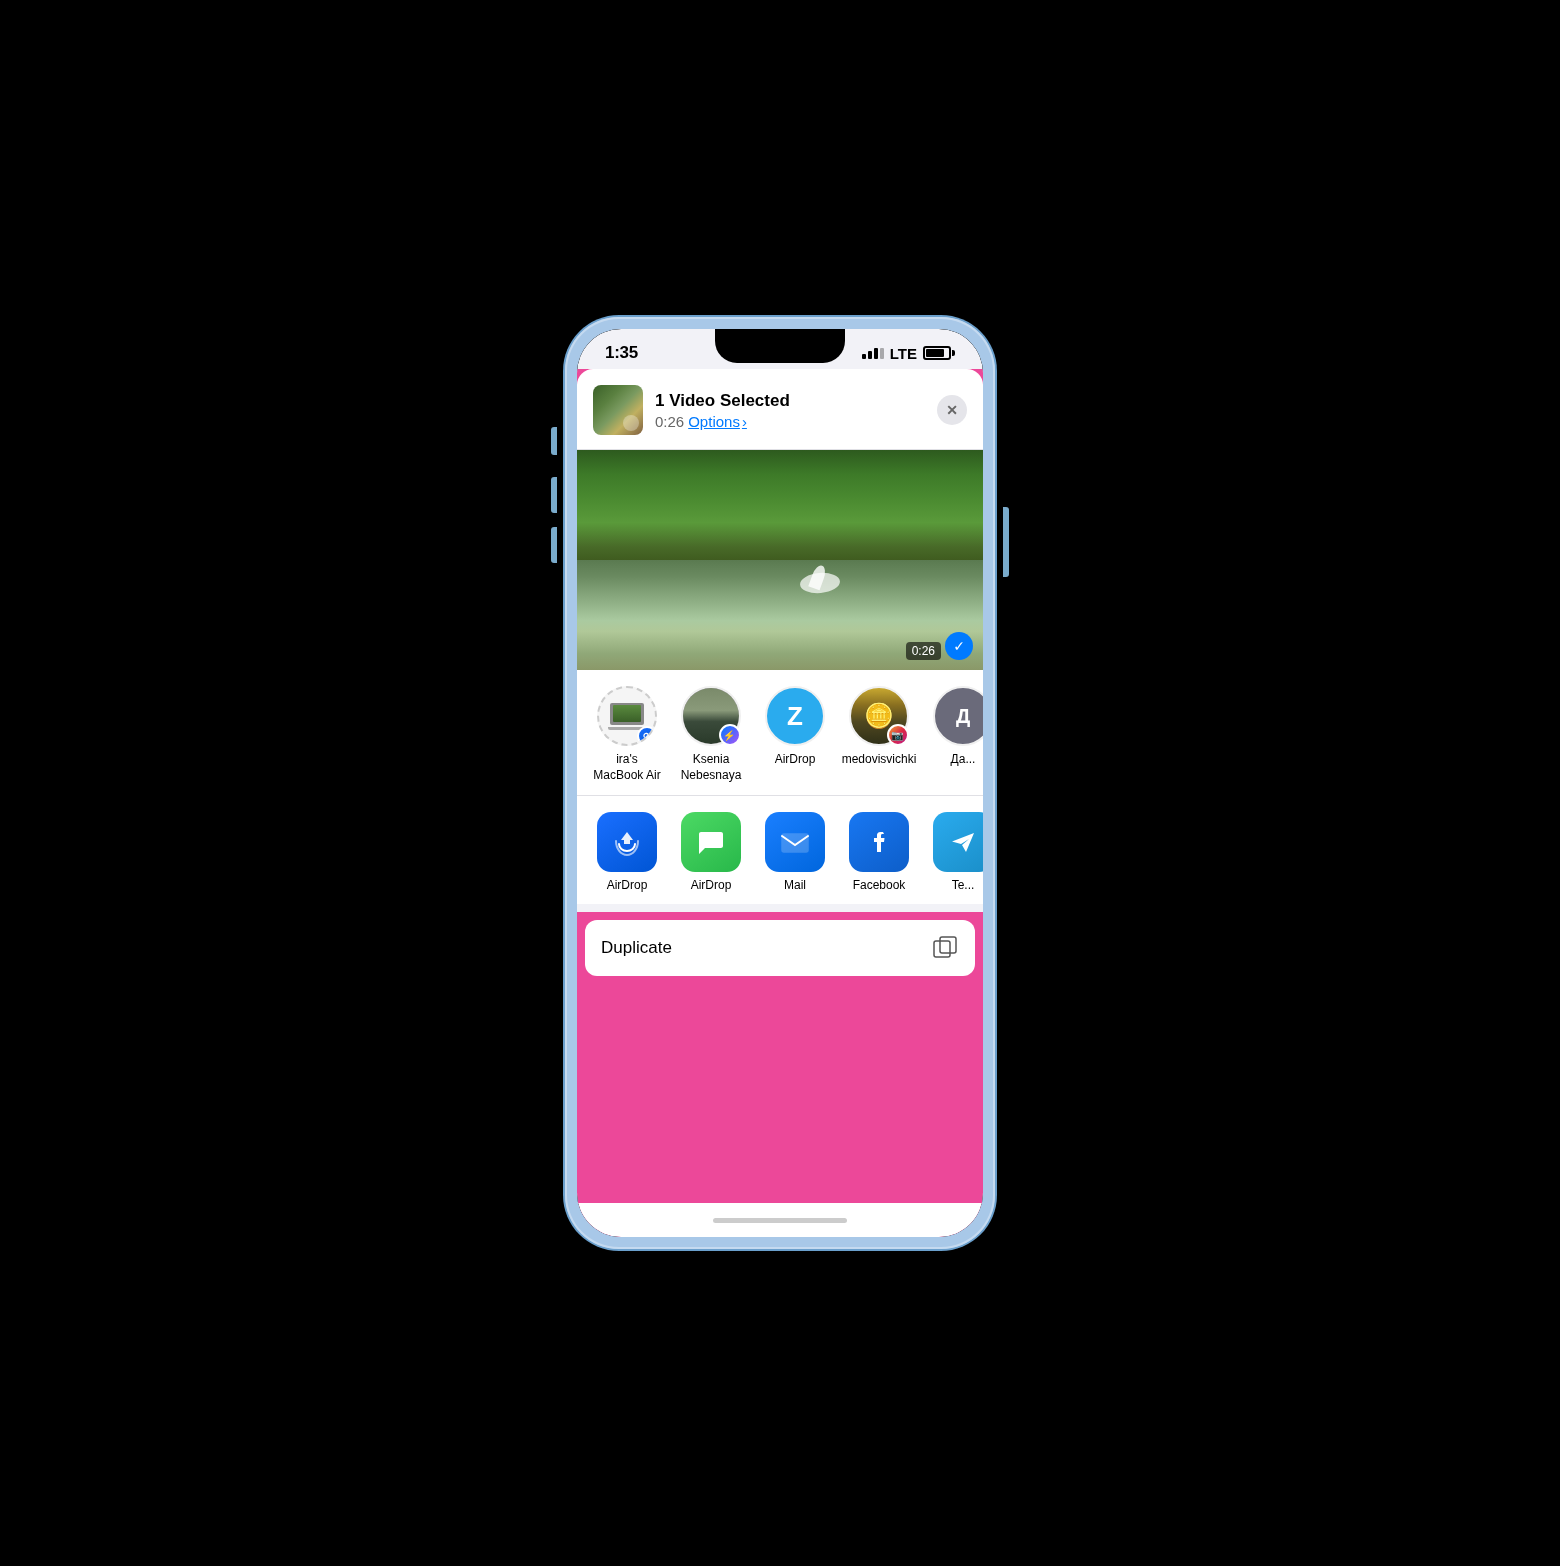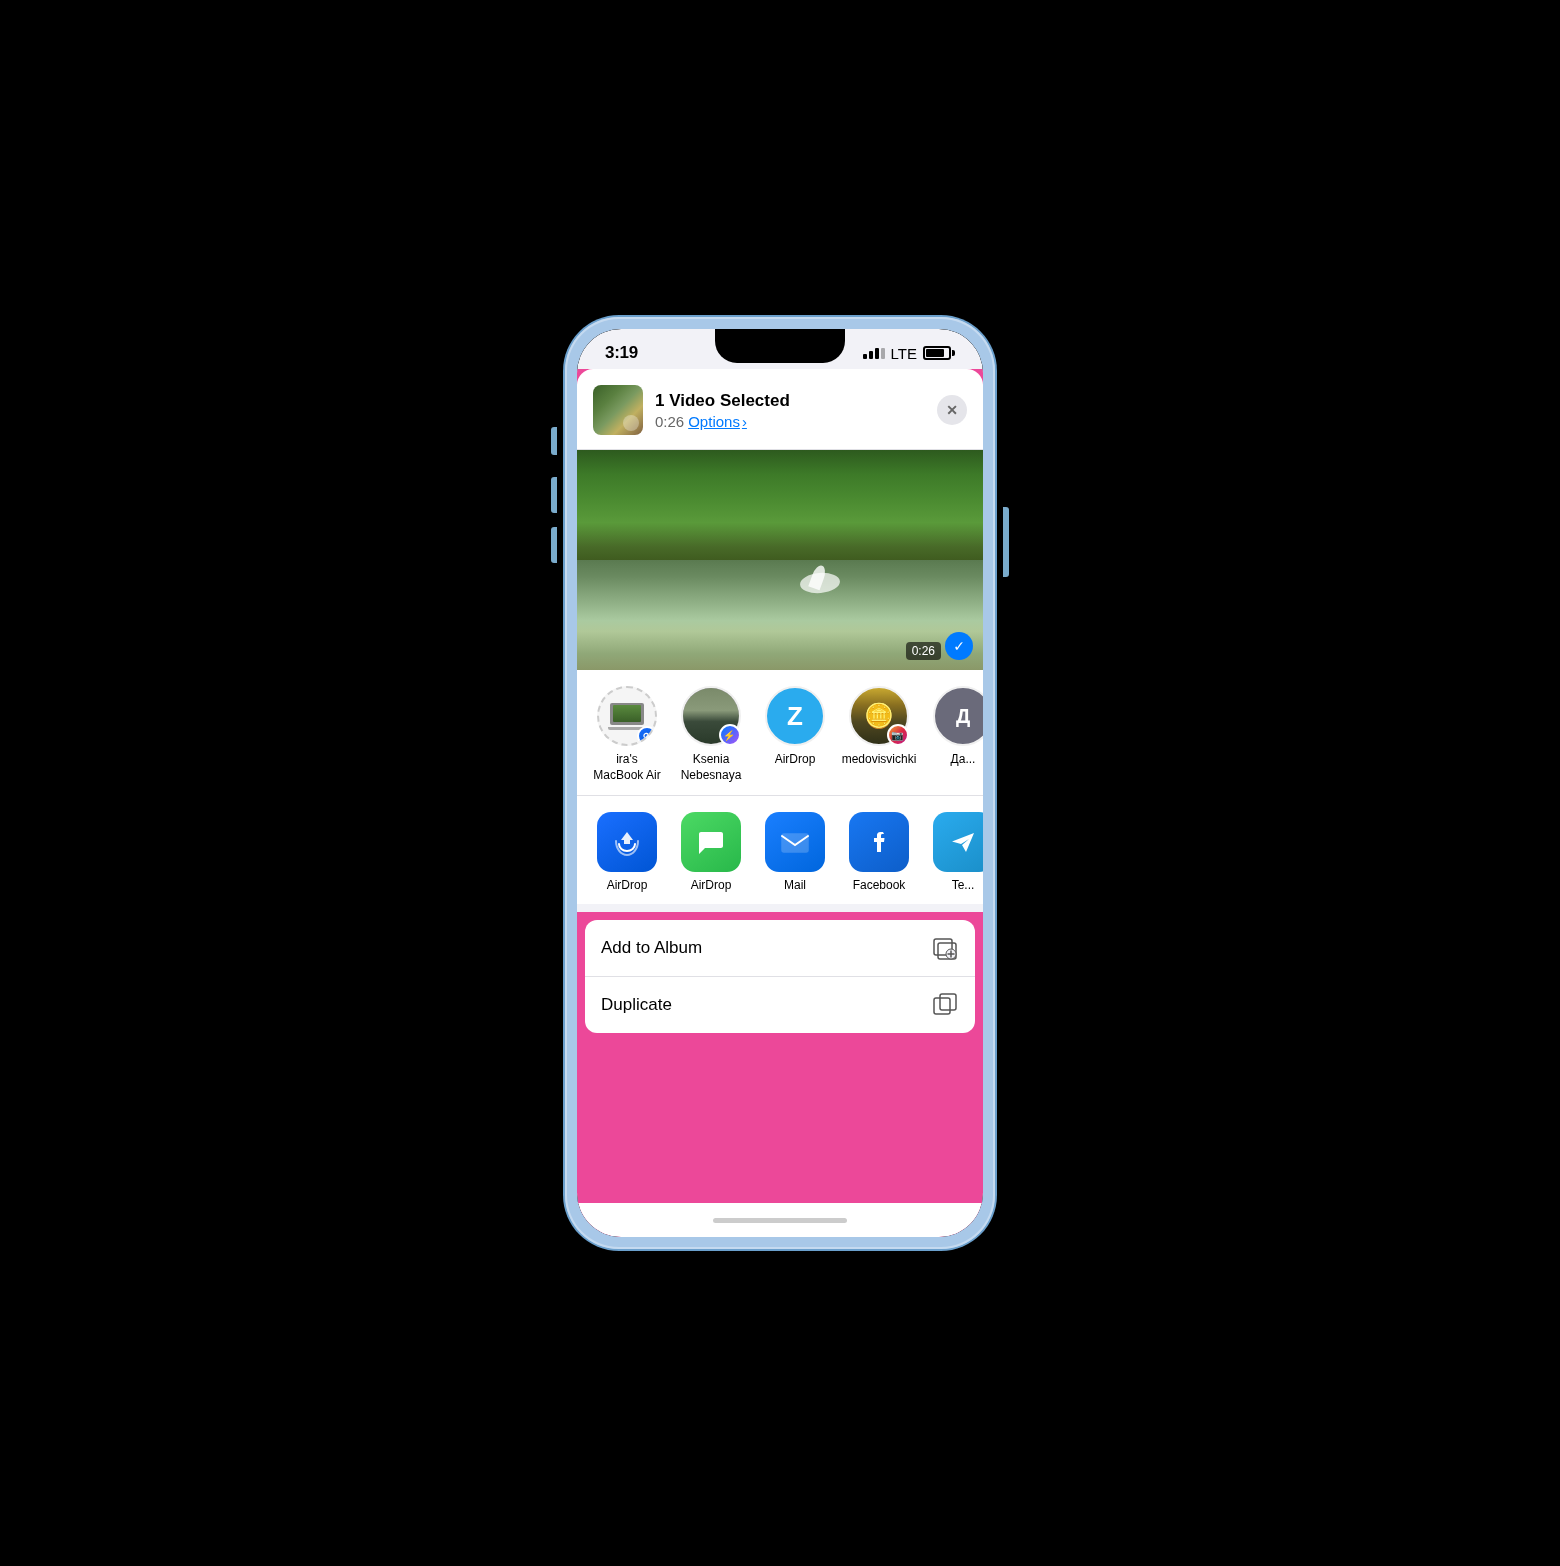--- a/index.html
+++ b/index.html
@@ -114,21 +114,21 @@
       gap: 2px;
     }
     .signal-bar {
       background: #000;
       border-radius: 1px;
       width: 4px;
     }
 
     .lte-label {
       font-size: 15px;
-      font-weight: 400;
+      font-weight: 700;
       color: #000;
     }
 
     .battery-icon {
       display: flex;
       align-items: center;
       gap: 1px;
     }
     .battery-body {
       width: 28px;
@@ -546,21 +546,21 @@
   <div class="btn-silent"></div>
   <div class="btn-volume-up"></div>
   <div class="btn-volume-down"></div>
   <div class="btn-power"></div>
 
   <div class="phone-inner">
     <div class="notch"></div>
     <div class="screen">
 
       <div class="status-bar">
-        <span class="status-time">3:19</span>
+        <span class="status-time">1:35</span>
         <div class="status-right">
           <div class="signal-bars">
             <div class="signal-bar" style="height:5px;"></div>
             <div class="signal-bar" style="height:8px;"></div>
             <div class="signal-bar" style="height:11px;"></div>
             <div class="signal-bar" style="height:11px; opacity:0.3;"></div>
           </div>
           <span class="lte-label">LTE</span>
           <div class="battery-icon">
             <div class="battery-body">
@@ -711,31 +711,20 @@
               <div class="app-name">Te...</div>
             </div>
 
           </div>
         </div>
 
         <div class="menu-area">
           <div class="menu-section">
 
 
-            <div class="menu-item">
-              <span class="menu-item-label">Add to Album</span>
-              <div class="menu-item-icon">
-                <svg width="26" height="26" viewBox="0 0 26 26" fill="none">
-                  <rect x="2" y="4" width="18" height="16" rx="2" stroke="#555" stroke-width="1.5" fill="none"></rect>
-                  <rect x="6" y="8" width="18" height="16" rx="2" stroke="#555" stroke-width="1.5" fill="none"></rect>
-                  <circle cx="19" cy="19" r="5" fill="#f2f2f7" stroke="#555" stroke-width="1"></circle>
-                  <path d="M19 16 L19 22 M16 19 L22 19" stroke="#555" stroke-width="1.5" stroke-linecap="round"></path>
-                </svg>
-              </div>
-            </div>
 
             <div class="menu-item">
               <span class="menu-item-label">Duplicate</span>
               <div class="menu-item-icon">
                 <svg width="26" height="26" viewBox="0 0 26 26" fill="none">
                   <rect x="2" y="6" width="16" height="16" rx="2" stroke="#555" stroke-width="1.5" fill="none"></rect>
                   <rect x="8" y="2" width="16" height="16" rx="2" stroke="#555" stroke-width="1.5" fill="none"></rect>
                 </svg>
               </div>
             </div>

